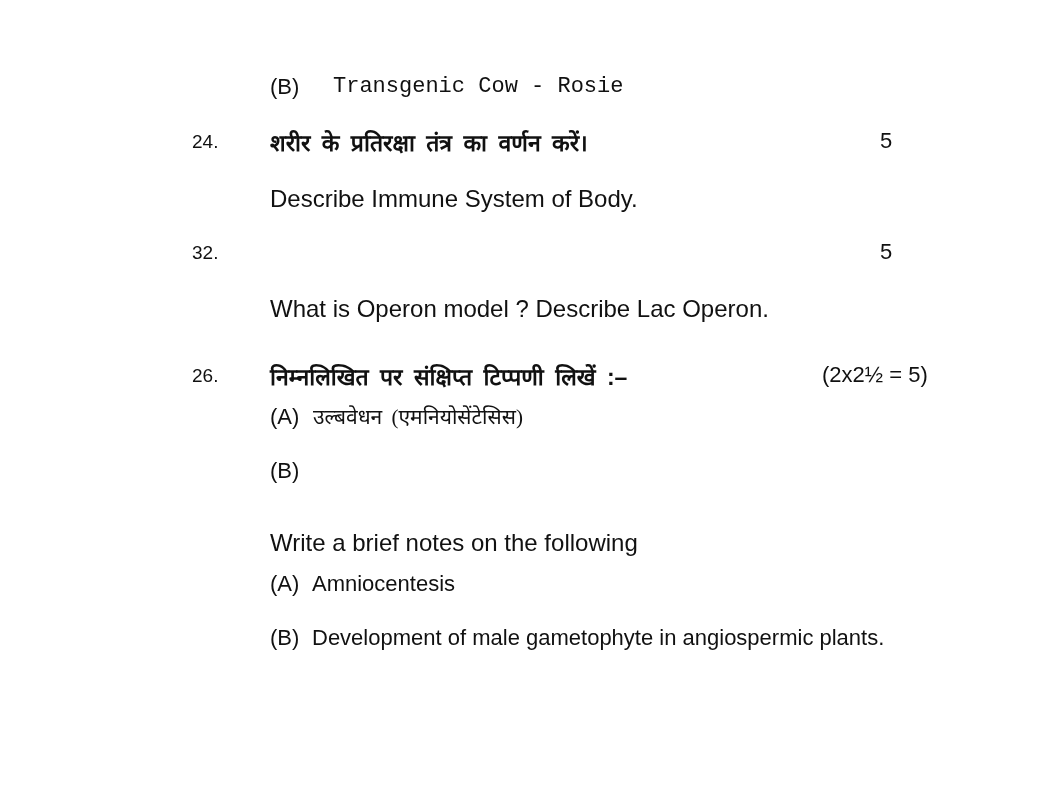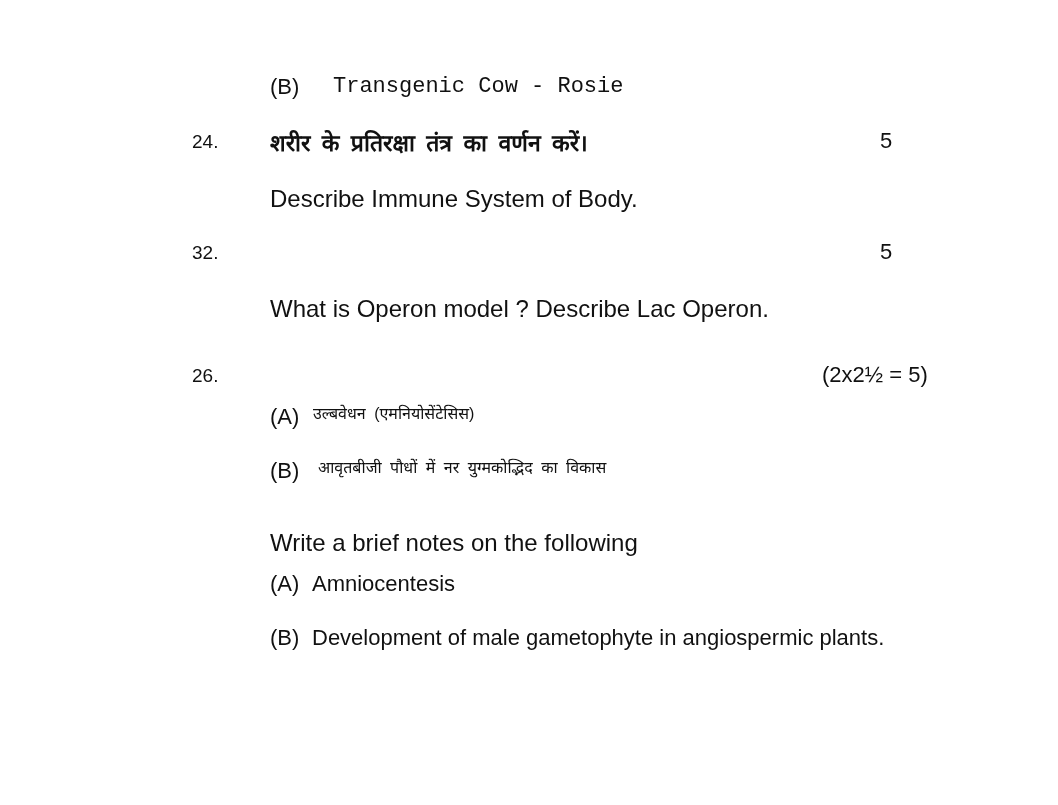--- a/index.html
+++ b/index.html
@@ -50,24 +50,25 @@
   .opt-label {
     position: absolute;
     left: 270px;
     top: 0;
     font-size: 22px;
     color: #111111;
   }
   .opt-text-hi {
     position: absolute;
     top: -2px;
-    font-size: 16px;
+    font-size: 21px;
     color: #111111;
     word-spacing: 4px;
     white-space: nowrap;
+    font-family: Liberation Serif, serif;
   }
   .opt-text-en {
     position: absolute;
     top: 0;
     font-size: 22px;
     color: #111111;
     white-space: nowrap;
   }
   .marks {
     position: absolute;
@@ -117,31 +118,31 @@
     <span class="qnum">32.</span>
     <span class="marks" style="left:880px;">5</span>
   </div>
 
   <div class="row" style="top:295px;">
     <span class="en">What is Operon model ? Describe Lac Operon.</span>
   </div>
 
   <div class="row" style="top:350px;margin-top:12px;">
     <span class="qnum">26.</span>
+    <span class="hi">निम्नलिखित पर संक्षिप्त टिप्पणी लिखें :–</span>
     <span class="marks" style="left:822px;">(2x2½ = 5)</span>
   </div>
 
   <div class="row" style="top:404px;">
     <span class="opt-label">(A)</span>
     <span class="opt-text-hi" style="left:313px;">उल्बवेधन (एमनियोसेंटेसिस)</span>
   </div>
 
   <div class="row" style="top:458px;">
     <span class="opt-label">(B)</span>
-    <span class="opt-text-hi" style="left:318px;">आवृतबीजी पौधों में नर युग्मकोद्भिद का विकास</span>
   </div>
 
   <div class="row" style="top:517px;margin-top:12px;">
     <span class="en">Write a brief notes on the following</span>
   </div>
 
   <div class="row" style="top:571px;">
     <span class="opt-label">(A)</span>
     <span class="opt-text-en" style="left:312px;">Amniocentesis</span>
   </div>

